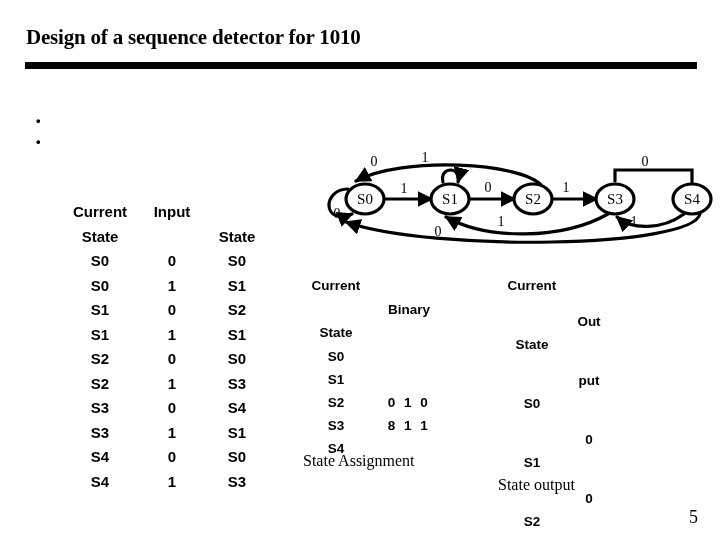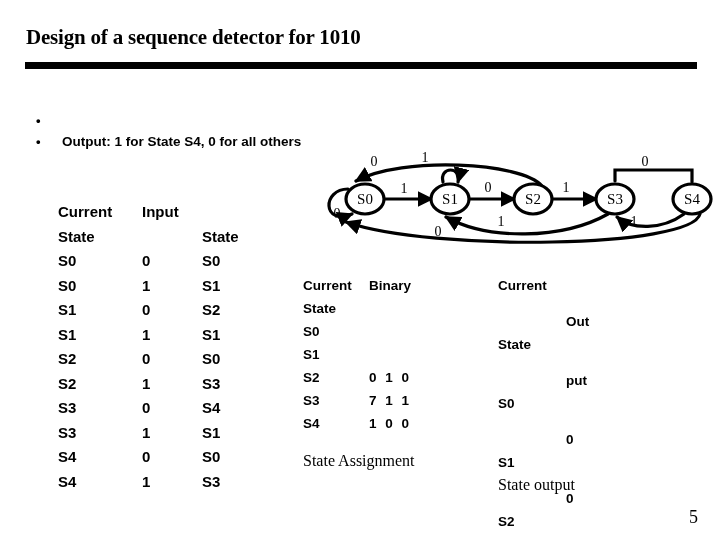--- a/index.html
+++ b/index.html
@@ -60,20 +60,21 @@
   }
 
   
   .tbl {
     position: absolute;
     font-weight: bold;
   }
   .tbl .r {
     display: flex;
     white-space: nowrap;
+    text-align: center;
   }
   .tbl .c {
     display: block;
   }
 
   
   #transition-table {
     left: 58px;
     top: 200px;
     font-size: 15px;
@@ -85,21 +86,21 @@
 
   
   #assignment-table {
     left: 303px;
     top: 274px;
     font-size: 13.5px;
   }
   #assignment-table .r { line-height: 23px; }
   #assignment-table .c0 { width: 66px; }
   #assignment-table .c1 { width: 80px; letter-spacing: 2.5px; }
-  #assignment-table .c1.hdr { letter-spacing: 0; }
+  #assignment-table .c1.hdr { letter-spacing: 0; margin-top: 24px; }
 
   
   #output-table {
     left: 498px;
     top: 274px;
     font-size: 13.5px;
   }
   #output-table .r { line-height: 23px; }
   #output-table .c0 { width: 68px; }
   #output-table .c1 { width: 46px; margin-top: 36px; }
@@ -150,21 +151,20 @@
 
 <div id="slide-title">Design of a sequence detector for 1010</div>
 <div id="title-rule"></div>
 
 <div id="bullet-list">
   <div class="bullet-row">
     <span class="bullet-mark">•</span>
   </div>
   <div class="bullet-row">
     <span class="bullet-mark">•</span>
-    <span>Output: 1 for State S4, 0 for all others</span>
   </div>
 </div>
 
 <div id="state-diagram">
   <svg width="408" height="104" viewBox="0 0 408 104" xmlns="http://www.w3.org/2000/svg">
     <defs>
       <marker id="ah" viewBox="0 0 10 10" refX="9" refY="5" markerWidth="5" markerHeight="5" orient="auto-start-reverse">
         <path d="M 0 0 L 10 5 L 0 10 z" fill="#000"></path>
       </marker>
     </defs>
@@ -308,25 +308,24 @@
       </div>
       <div class="r">
         <span class="c c0">S1</span>
       </div>
       <div class="r">
         <span class="c c0">S2</span>
         <span class="c c1">0 1 0</span>
       </div>
       <div class="r">
         <span class="c c0">S3</span>
-        <span class="c c1">7 1 1</span>
+        <span class="c c1">8 1 1</span>
       </div>
       <div class="r">
         <span class="c c0">S4</span>
-        <span class="c c1">1 0 0</span>
       </div>
     </div>
 </div>
 <div class="caption" id="caption-assignment">State Assignment</div>
 
 <div class="tbl" id="output-table">
   <div class="r">
     <span class="c c0">Current</span>
     <span class="c c1">Out</span>
   </div>

